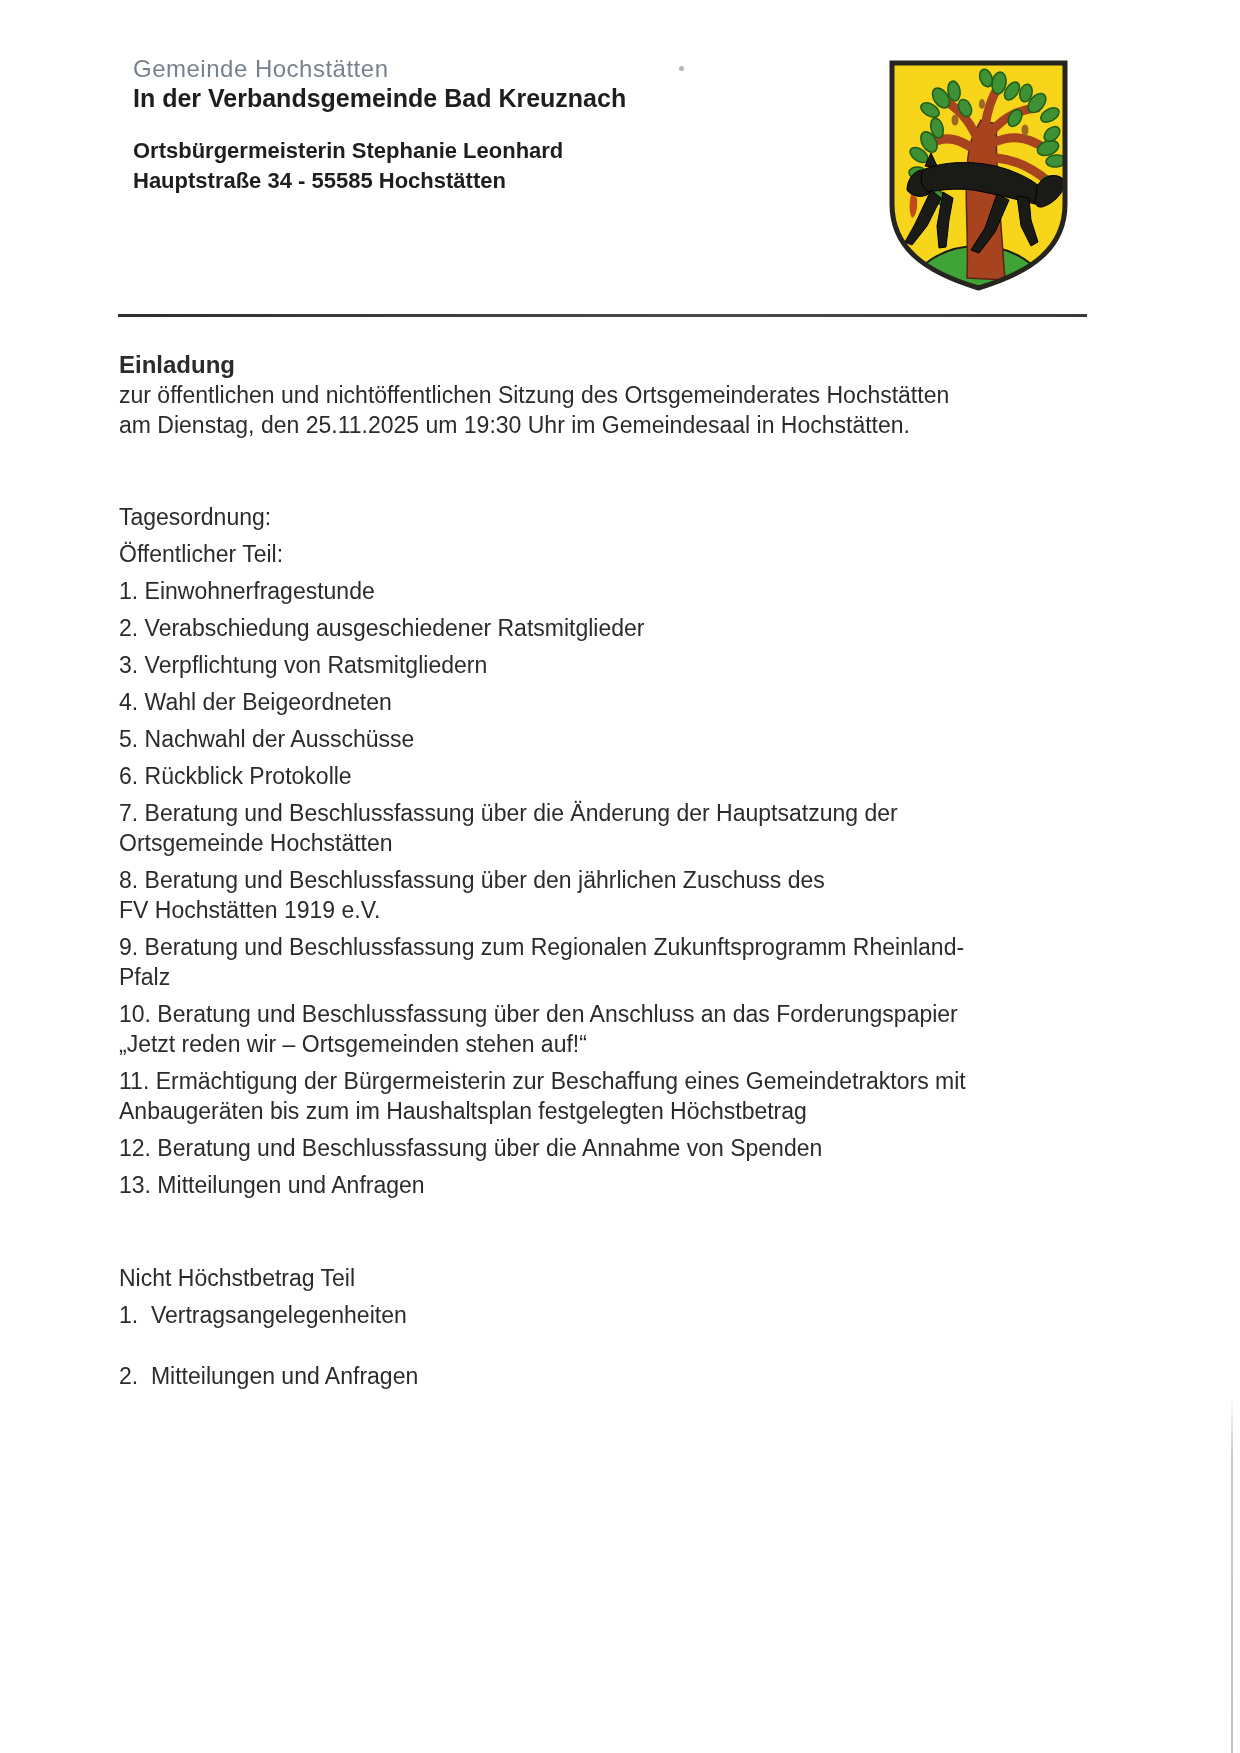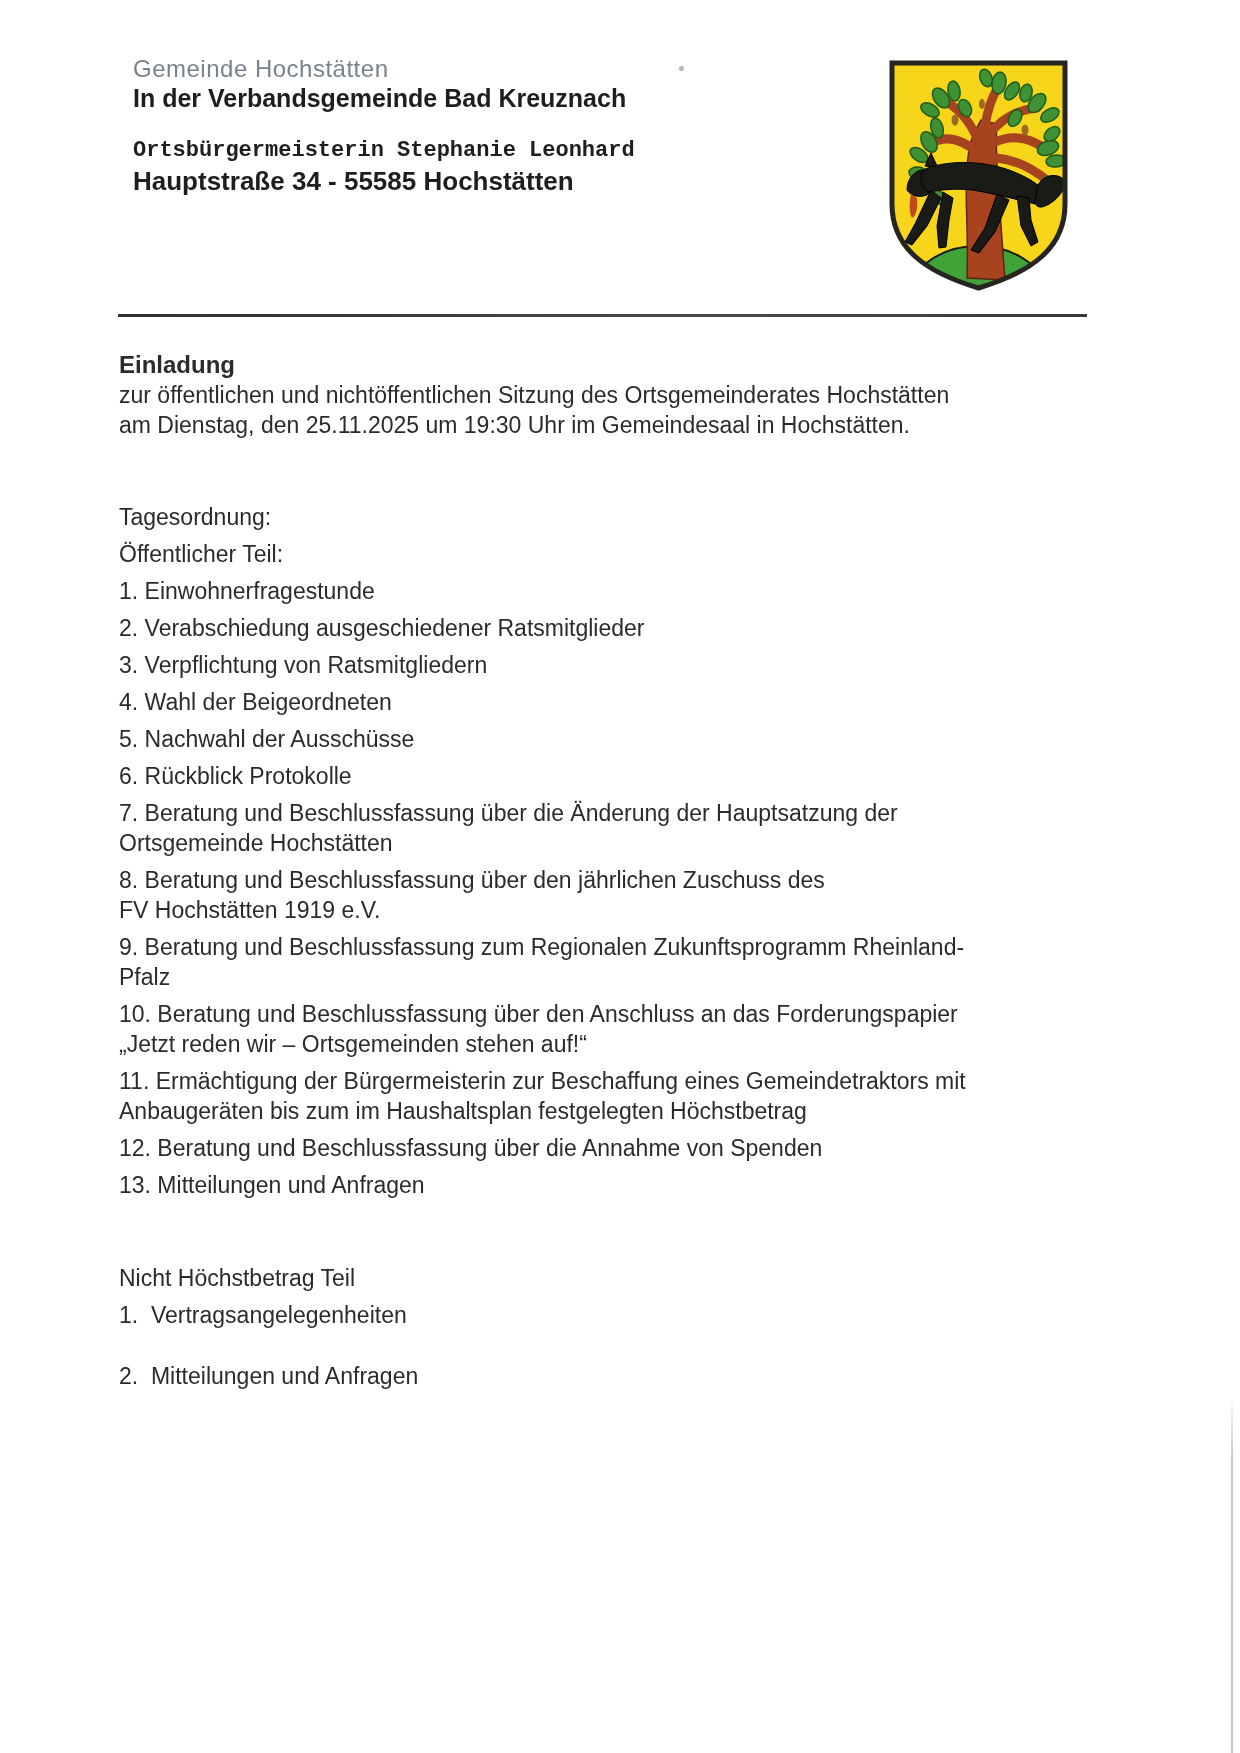--- a/index.html
+++ b/index.html
@@ -4,22 +4,22 @@
 <style>
   html,body { margin:0; padding:0; background:#ffffff; }
   .page {
     position:relative; width:1240px; height:1753px; background:#ffffff;
     font-family:"Liberation Sans", sans-serif; color:#2b2b2b; overflow:hidden;
   }
   
   .header { position:absolute; left:133px; top:56px; }
   .muni   { font-size:24px; line-height:26px; color:#78828e; letter-spacing:0.5px; }
   .vg     { font-size:25px; line-height:28px; font-weight:bold; color:#1e1e1e; margin-top:2px; }
-  .mayor  { font-size:22px; line-height:26px; font-weight:bold; color:#1e1e1e; margin-top:26px;font-family:Liberation Mono, monospace; }
-  .addr   { font-size:26px; line-height:26px; font-weight:bold; color:#1e1e1e; margin-top:4px; }
+  .mayor  { font-size:22px; line-height:26px; font-weight:bold; color:#1e1e1e; margin-top:26px; }
+  .addr   { font-size:22px; line-height:26px; font-weight:bold; color:#1e1e1e; margin-top:4px; }
   
   .coa { position:absolute; left:885px; top:58px; width:187px; height:237px; }
   
   .rule { position:absolute; left:118px; top:314px; width:969px; height:3px;
           background:linear-gradient(90deg,#2f2f2f,#4a4a4a 60%,#3a3a3a); }
   
   .content { position:absolute; left:119px; top:350px; width:980px;
              font-size:23px; line-height:30px; }
   .title { font-weight:bold; font-size:24px; }
   .intro { white-space:pre-wrap; }

